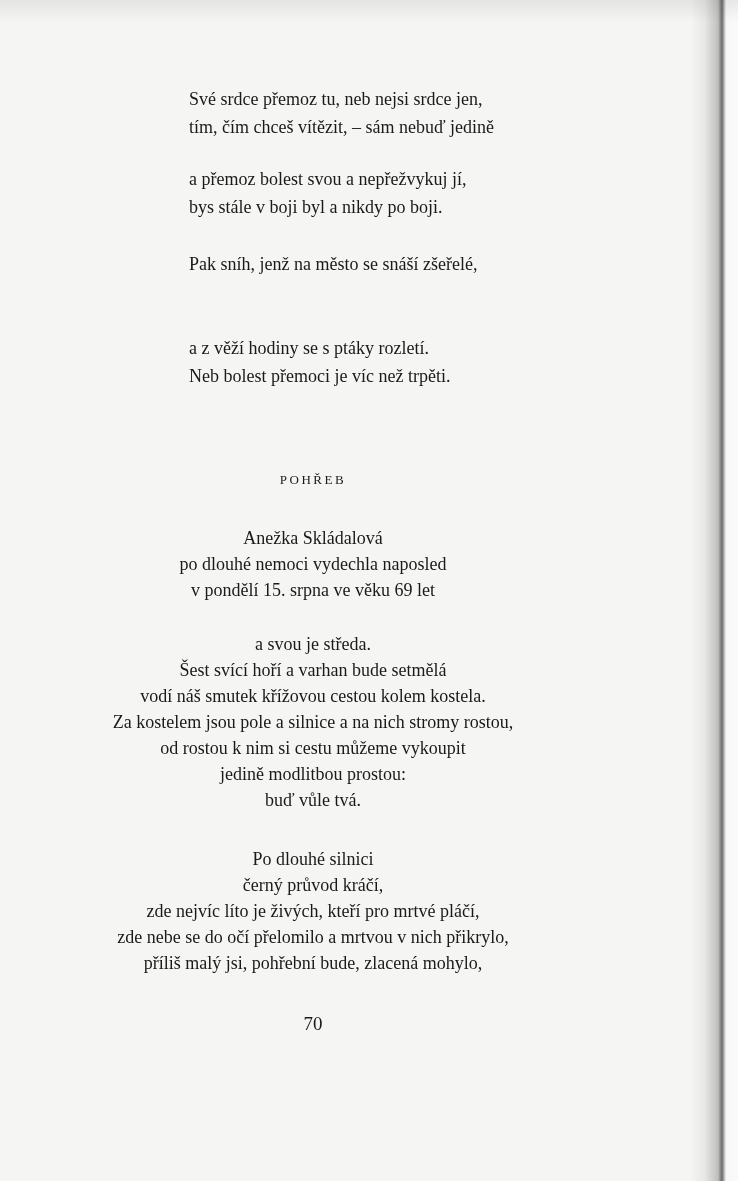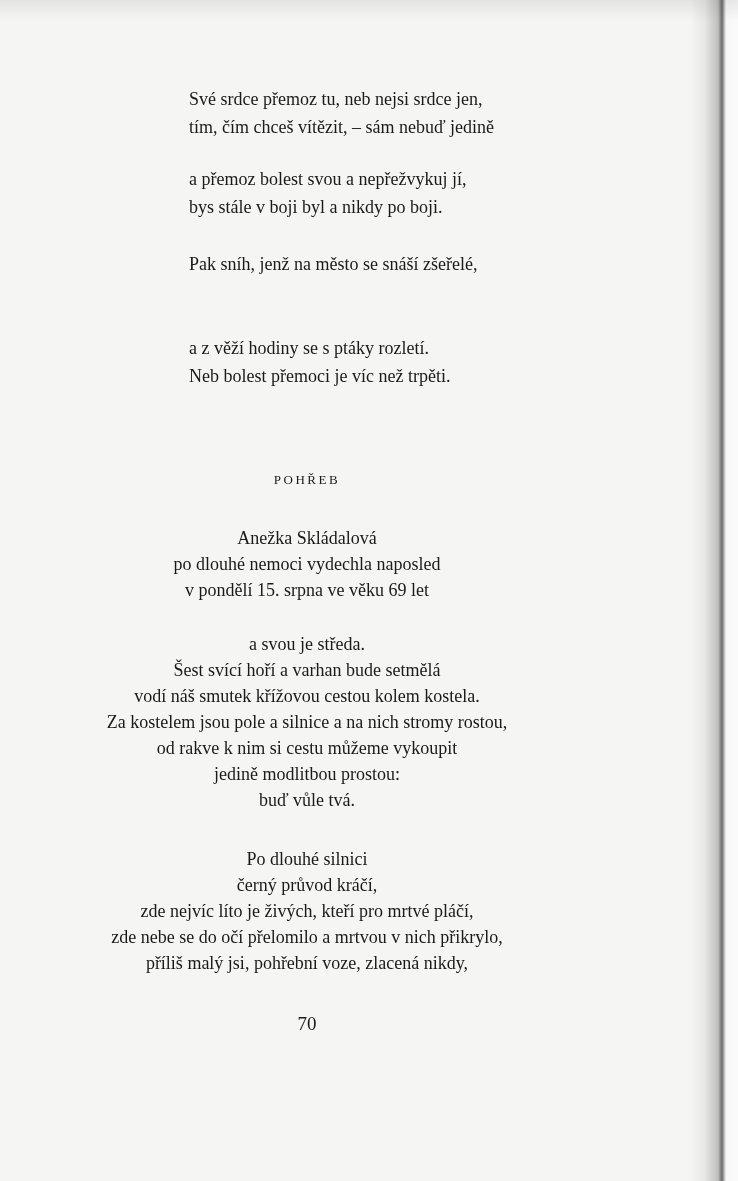--- a/index.html
+++ b/index.html
@@ -12,21 +12,21 @@
   }
   .page {
     position: absolute; left: 0; top: 0; width: 738px; height: 1181px;
     background:
       linear-gradient(to bottom, rgba(0,0,0,0.07) 0px, rgba(0,0,0,0) 22px),
       linear-gradient(to right, rgba(0,0,0,0) 690px, rgba(0,0,0,0.06) 705px, rgba(0,0,0,0.22) 718px, rgba(60,60,60,0.75) 722px, #f7f7f7 726px, #fafafa 738px),
       #f5f5f3;
   }
   .line { position: absolute; font-size: 18px; line-height: 26px; white-space: nowrap; }
   .left { left: 189px; }
-  .center { left: 0; width: 614px; text-align: center; }
+  .center { left: 6px; width: 614px; text-align: center; }
   .heading { font-size: 13px; letter-spacing: 2.5px; }
   .page-number { font-size: 19px; }
 </style>
 </head>
 <body>
 
 <div class="page">
 
   <div class="line left" style="top:86px">Své srdce přemoz tu, neb nejsi srdce jen,</div>
   <div class="line left" style="top:114px">tím, čím chceš vítězit, – sám nebuď jedině</div>
@@ -41,24 +41,24 @@
 
   <div class="line center heading" style="top:467px">POHŘEB</div>
 
   <div class="line center" style="top:525px">Anežka Skládalová</div>
   <div class="line center" style="top:551px">po dlouhé nemoci vydechla naposled</div>
   <div class="line center" style="top:577px">v pondělí 15. srpna ve věku 69 let</div>
   <div class="line center" style="top:631px">a svou je středa.</div>
   <div class="line center" style="top:657px">Šest svící hoří a varhan bude setmělá</div>
   <div class="line center" style="top:683px">vodí náš smutek křížovou cestou kolem kostela.</div>
   <div class="line center" style="top:709px">Za kostelem jsou pole a silnice a na nich stromy rostou,</div>
-  <div class="line center" style="top:735px">od rakve k nim si cestu můžeme vykoupit</div>
+  <div class="line center" style="top:735px">od rostou k nim si cestu můžeme vykoupit</div>
   <div class="line center" style="top:761px">jedině modlitbou prostou:</div>
   <div class="line center" style="top:787px">buď vůle tvá.</div>
 
   <div class="line center" style="top:846px">Po dlouhé silnici</div>
   <div class="line center" style="top:872px">černý průvod kráčí,</div>
   <div class="line center" style="top:898px">zde nejvíc líto je živých, kteří pro mrtvé pláčí,</div>
   <div class="line center" style="top:924px">zde nebe se do očí přelomilo a mrtvou v nich přikrylo,</div>
-  <div class="line center" style="top:950px">příliš malý jsi, pohřební voze, zlacená nikdy,</div>
+  <div class="line center" style="top:950px">příliš malý jsi, pohřební bude, zlacená mohylo,</div>
 
   <div class="line center page-number" style="top:1011px">70</div>
 </div>
 
 </body></html>

